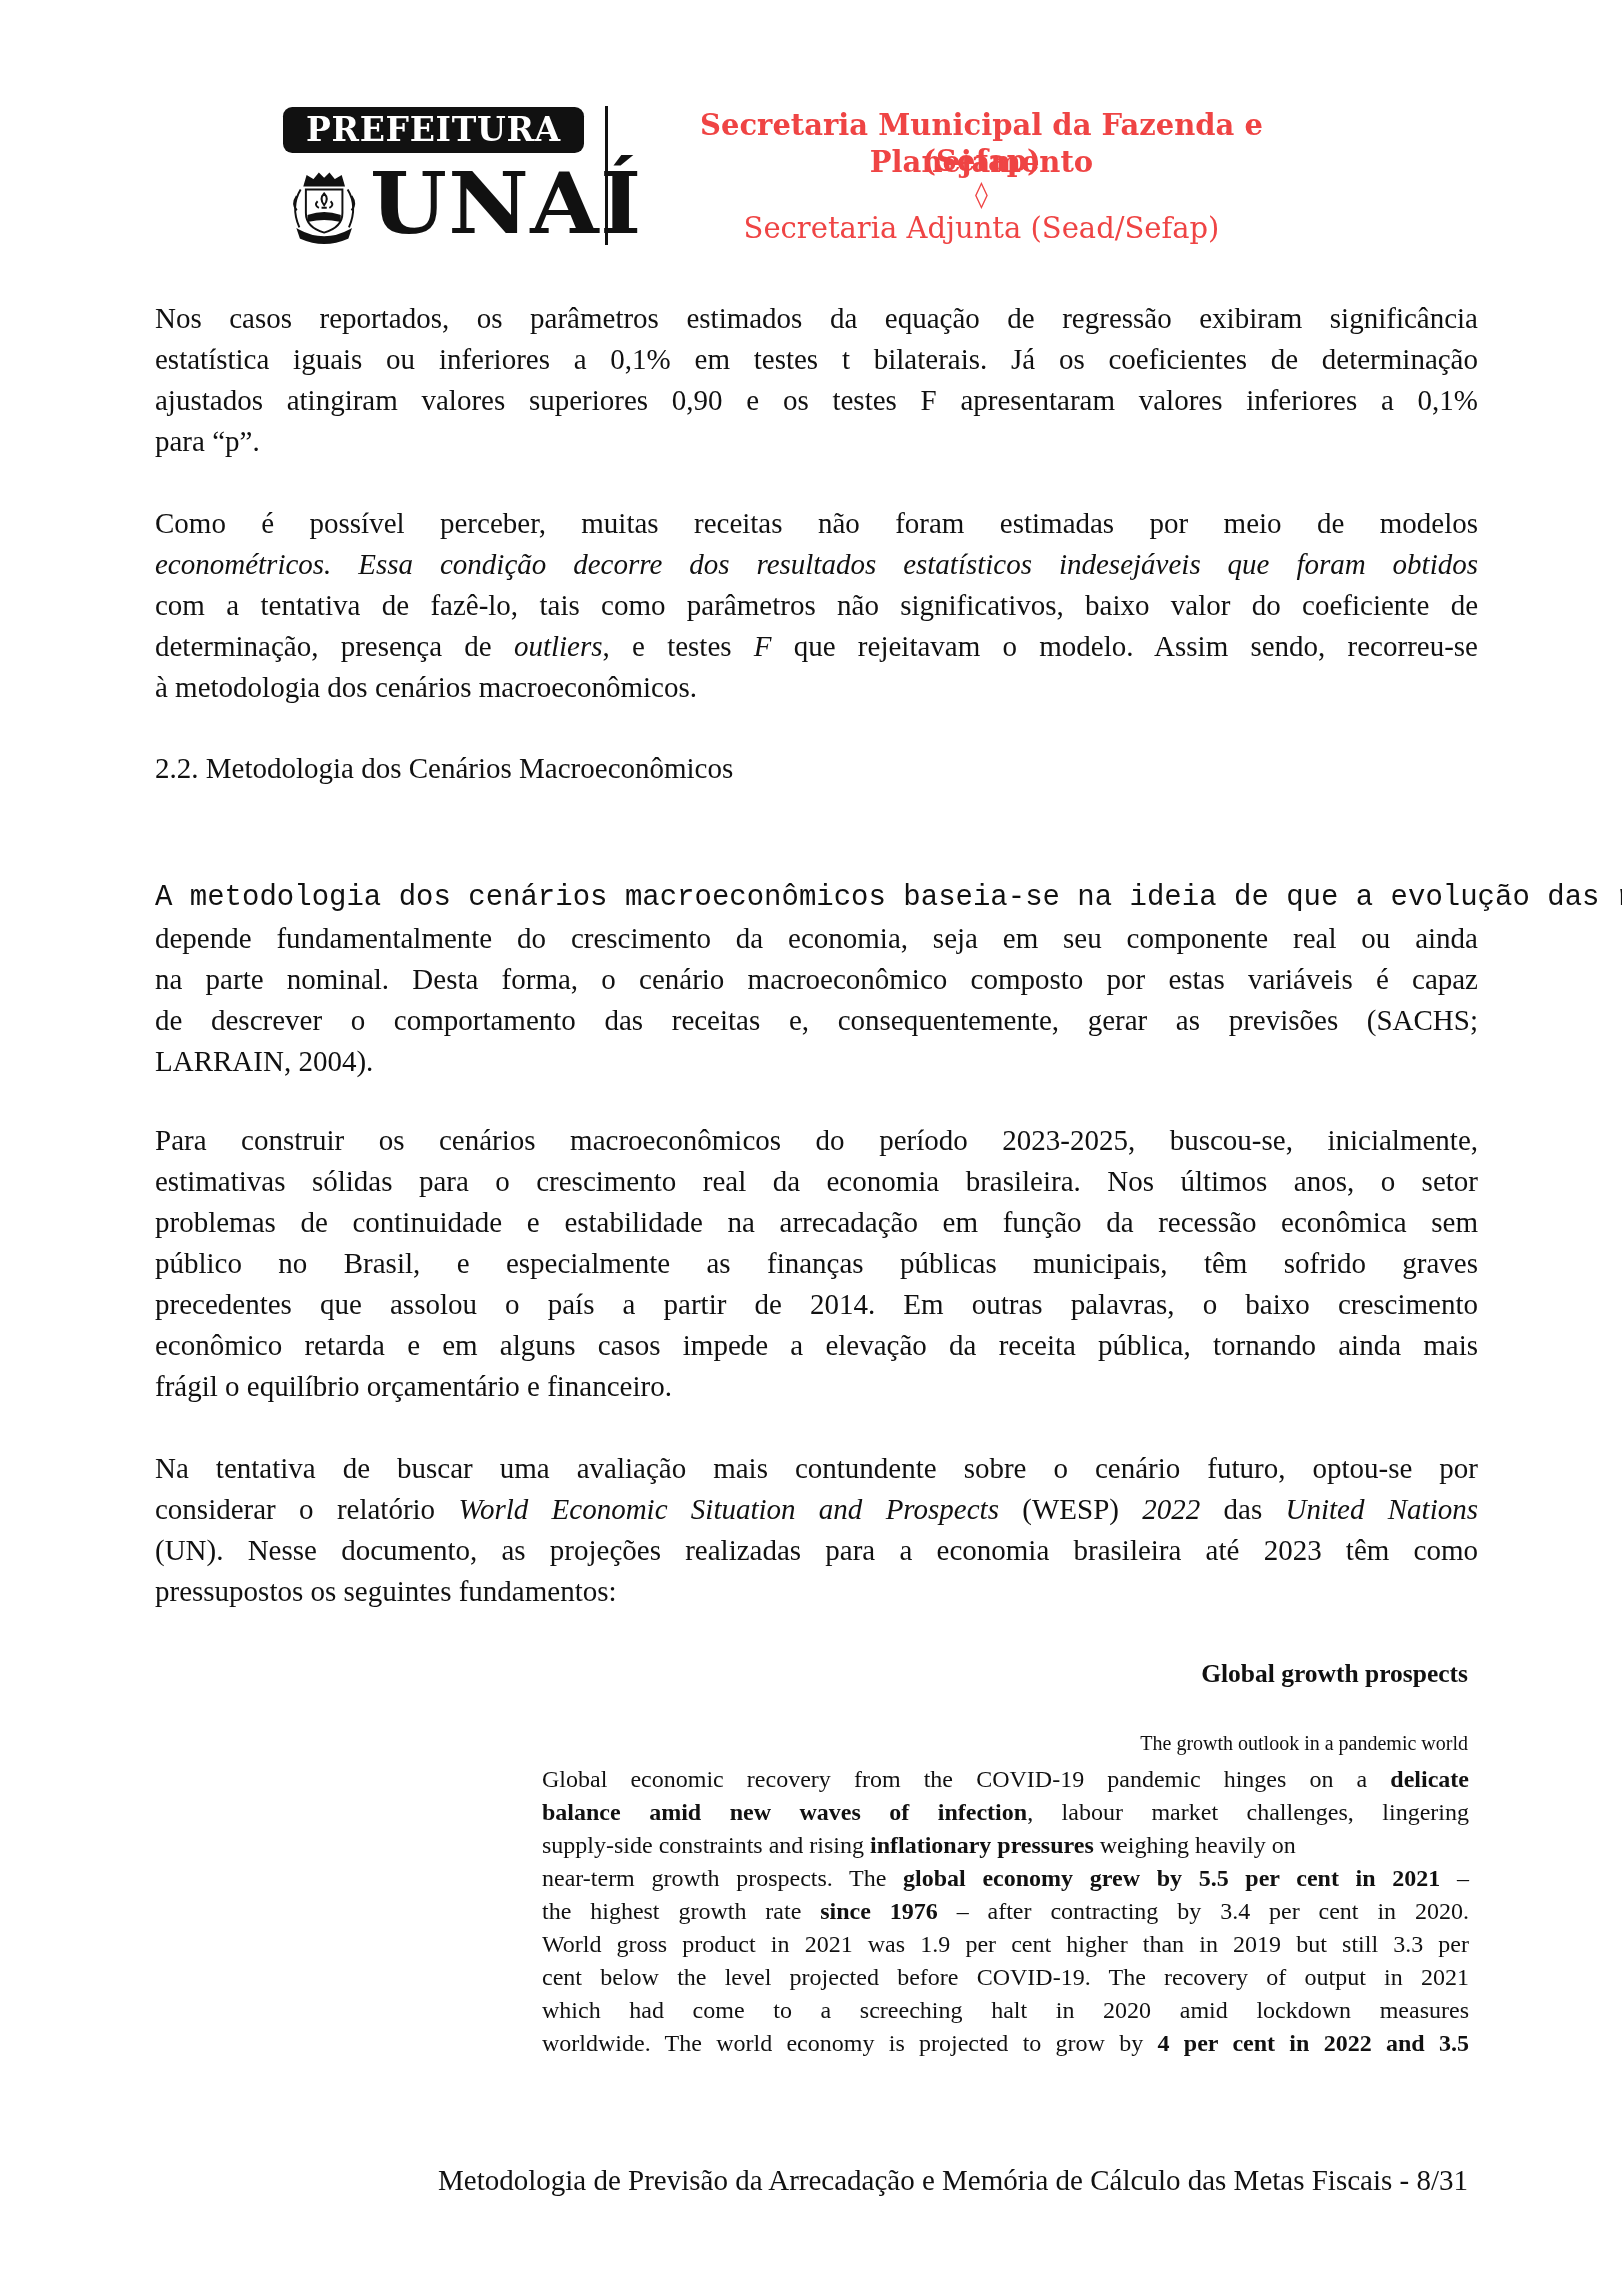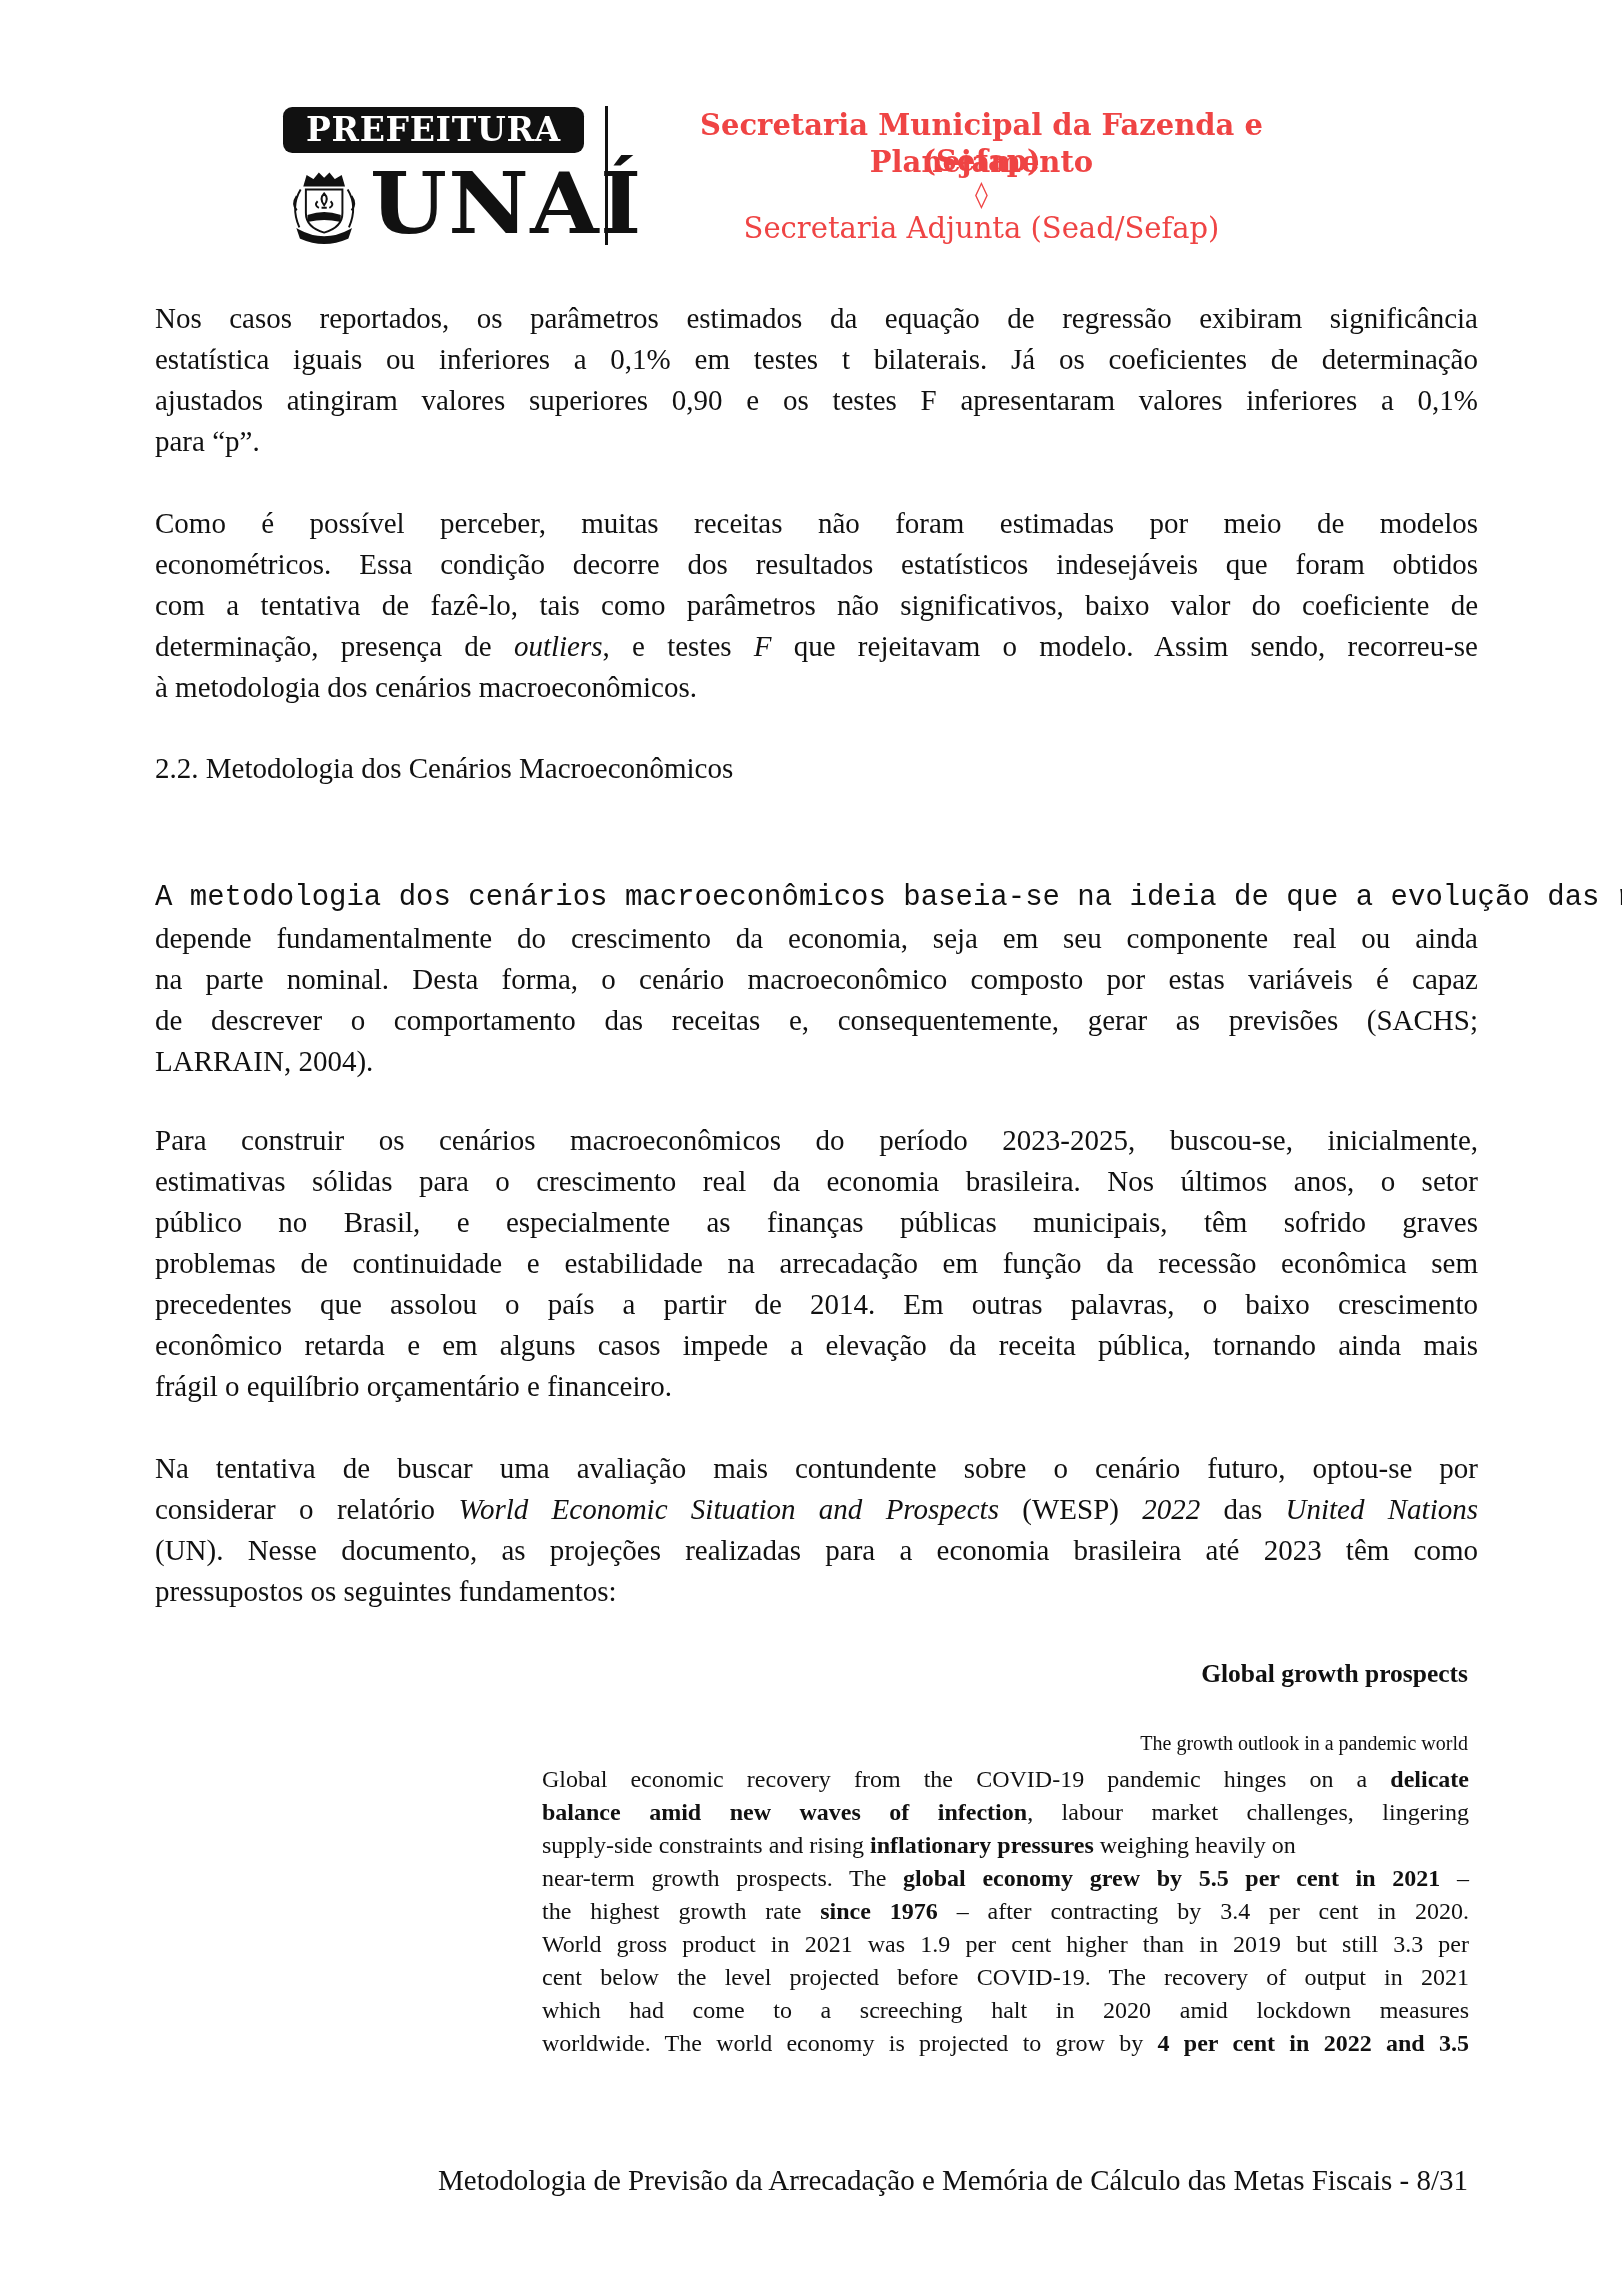--- a/index.html
+++ b/index.html
@@ -60,41 +60,41 @@
 
 <div class="para" style="top:298px;">
   <span class="ln" style="white-space: nowrap; display: block;"><span style="white-space: nowrap;">Nos casos reportados, os parâmetros estimados da equação de regressão exibiram significância</span></span>
   <span class="ln" style="white-space: nowrap; display: block;"><span style="white-space: nowrap;">estatística iguais ou inferiores a 0,1% em testes t bilaterais. Já os coeficientes de determinação</span></span>
   <span class="ln" style="white-space: nowrap; display: block;"><span style="white-space: nowrap;">ajustados atingiram valores superiores 0,90 e os testes F apresentaram valores inferiores a 0,1%</span></span>
   <span class="ln last">para “p”.</span>
 </div>
 
 <div class="para" style="top:503px;">
   <span class="ln" style="white-space: nowrap; display: block;"><span style="white-space: nowrap;">Como é possível perceber, muitas receitas não foram estimadas por meio de modelos</span></span>
-  <span class="ln" style="white-space: nowrap; display: block;"><span style="white-space: nowrap;">econométricos. Essa condição decorre dos resultados estatísticos indesejáveis que foram obtidos</span></span>
+  <span class="ln" style="white-space: nowrap; display: block;"><span style="white-space: nowrap; font-style: italic;">econométricos. Essa condição decorre dos resultados estatísticos indesejáveis que foram obtidos</span></span>
   <span class="ln" style="white-space: nowrap; display: block;"><span style="white-space: nowrap;">com a tentativa de fazê-lo, tais como parâmetros não significativos, baixo valor do coeficiente de</span></span>
   <span class="ln" style="white-space: nowrap; display: block;"><span style="white-space: nowrap;"><span>determinação, presença de </span><i>outliers</i><span>, e testes </span><i>F</i><span> que rejeitavam o modelo. Assim sendo, recorreu-se</span></span></span>
   <span class="ln last">à metodologia dos cenários macroeconômicos.</span>
 </div>
 
 <div class="heading">2.2. Metodologia dos Cenários Macroeconômicos</div>
 
 <div class="para" style="top:875px;">
   <span class="ln" style="white-space: nowrap; display: block;"><span style="white-space: nowrap; font-family: Liberation Mono, monospace;">A metodologia dos cenários macroeconômicos baseia-se na ideia de que a evolução das receitas</span></span>
   <span class="ln" style="white-space: nowrap; display: block;"><span style="white-space: nowrap;">depende fundamentalmente do crescimento da economia, seja em seu componente real ou ainda</span></span>
   <span class="ln" style="white-space: nowrap; display: block;"><span style="white-space: nowrap;">na parte nominal. Desta forma, o cenário macroeconômico composto por estas variáveis é capaz</span></span>
   <span class="ln" style="white-space: nowrap; display: block;"><span style="white-space: nowrap;">de descrever o comportamento das receitas e, consequentemente, gerar as previsões (SACHS;</span></span>
   <span class="ln last">LARRAIN, 2004).</span>
 </div>
 
 <div class="para" style="top:1120px;">
   <span class="ln" style="white-space: nowrap; display: block;"><span style="white-space: nowrap;">Para construir os cenários macroeconômicos do período 2023-2025, buscou-se, inicialmente,</span></span>
   <span class="ln" style="white-space: nowrap; display: block;"><span style="white-space: nowrap;">estimativas sólidas para o crescimento real da economia brasileira. Nos últimos anos, o setor</span></span>
+  <span class="ln" style="white-space: nowrap; display: block;"><span style="white-space: nowrap;">problemas de continuidade e estabilidade na arrecadação em função da recessão econômica sem</span></span>
   <span class="ln" style="white-space: nowrap; display: block;"><span style="white-space: nowrap;">público no Brasil, e especialmente as finanças públicas municipais, têm sofrido graves</span></span>
-  <span class="ln" style="white-space: nowrap; display: block;"><span style="white-space: nowrap;">problemas de continuidade e estabilidade na arrecadação em função da recessão econômica sem</span></span>
   <span class="ln" style="white-space: nowrap; display: block;"><span style="white-space: nowrap;">precedentes que assolou o país a partir de 2014. Em outras palavras, o baixo crescimento</span></span>
   <span class="ln" style="white-space: nowrap; display: block;"><span style="white-space: nowrap;">econômico retarda e em alguns casos impede a elevação da receita pública, tornando ainda mais</span></span>
   <span class="ln last">frágil o equilíbrio orçamentário e financeiro.</span>
 </div>
 
 <div class="para" style="top:1448px;">
   <span class="ln" style="white-space: nowrap; display: block;"><span style="white-space: nowrap;">Na tentativa de buscar uma avaliação mais contundente sobre o cenário futuro, optou-se por</span></span>
   <span class="ln" style="white-space: nowrap; display: block;"><span style="white-space: nowrap; word-spacing: 0px;"><span>considerar o relatório </span><i>World Economic Situation and Prospects</i><span> (WESP) </span><i>2022</i><span> das </span><i>United Nations</i></span></span>
   <span class="ln" style="white-space: nowrap; display: block;"><span style="white-space: nowrap;">(UN).  Nesse documento, as projeções realizadas para a economia brasileira até 2023 têm como</span></span>
   <span class="ln last">pressupostos os seguintes fundamentos:</span>

